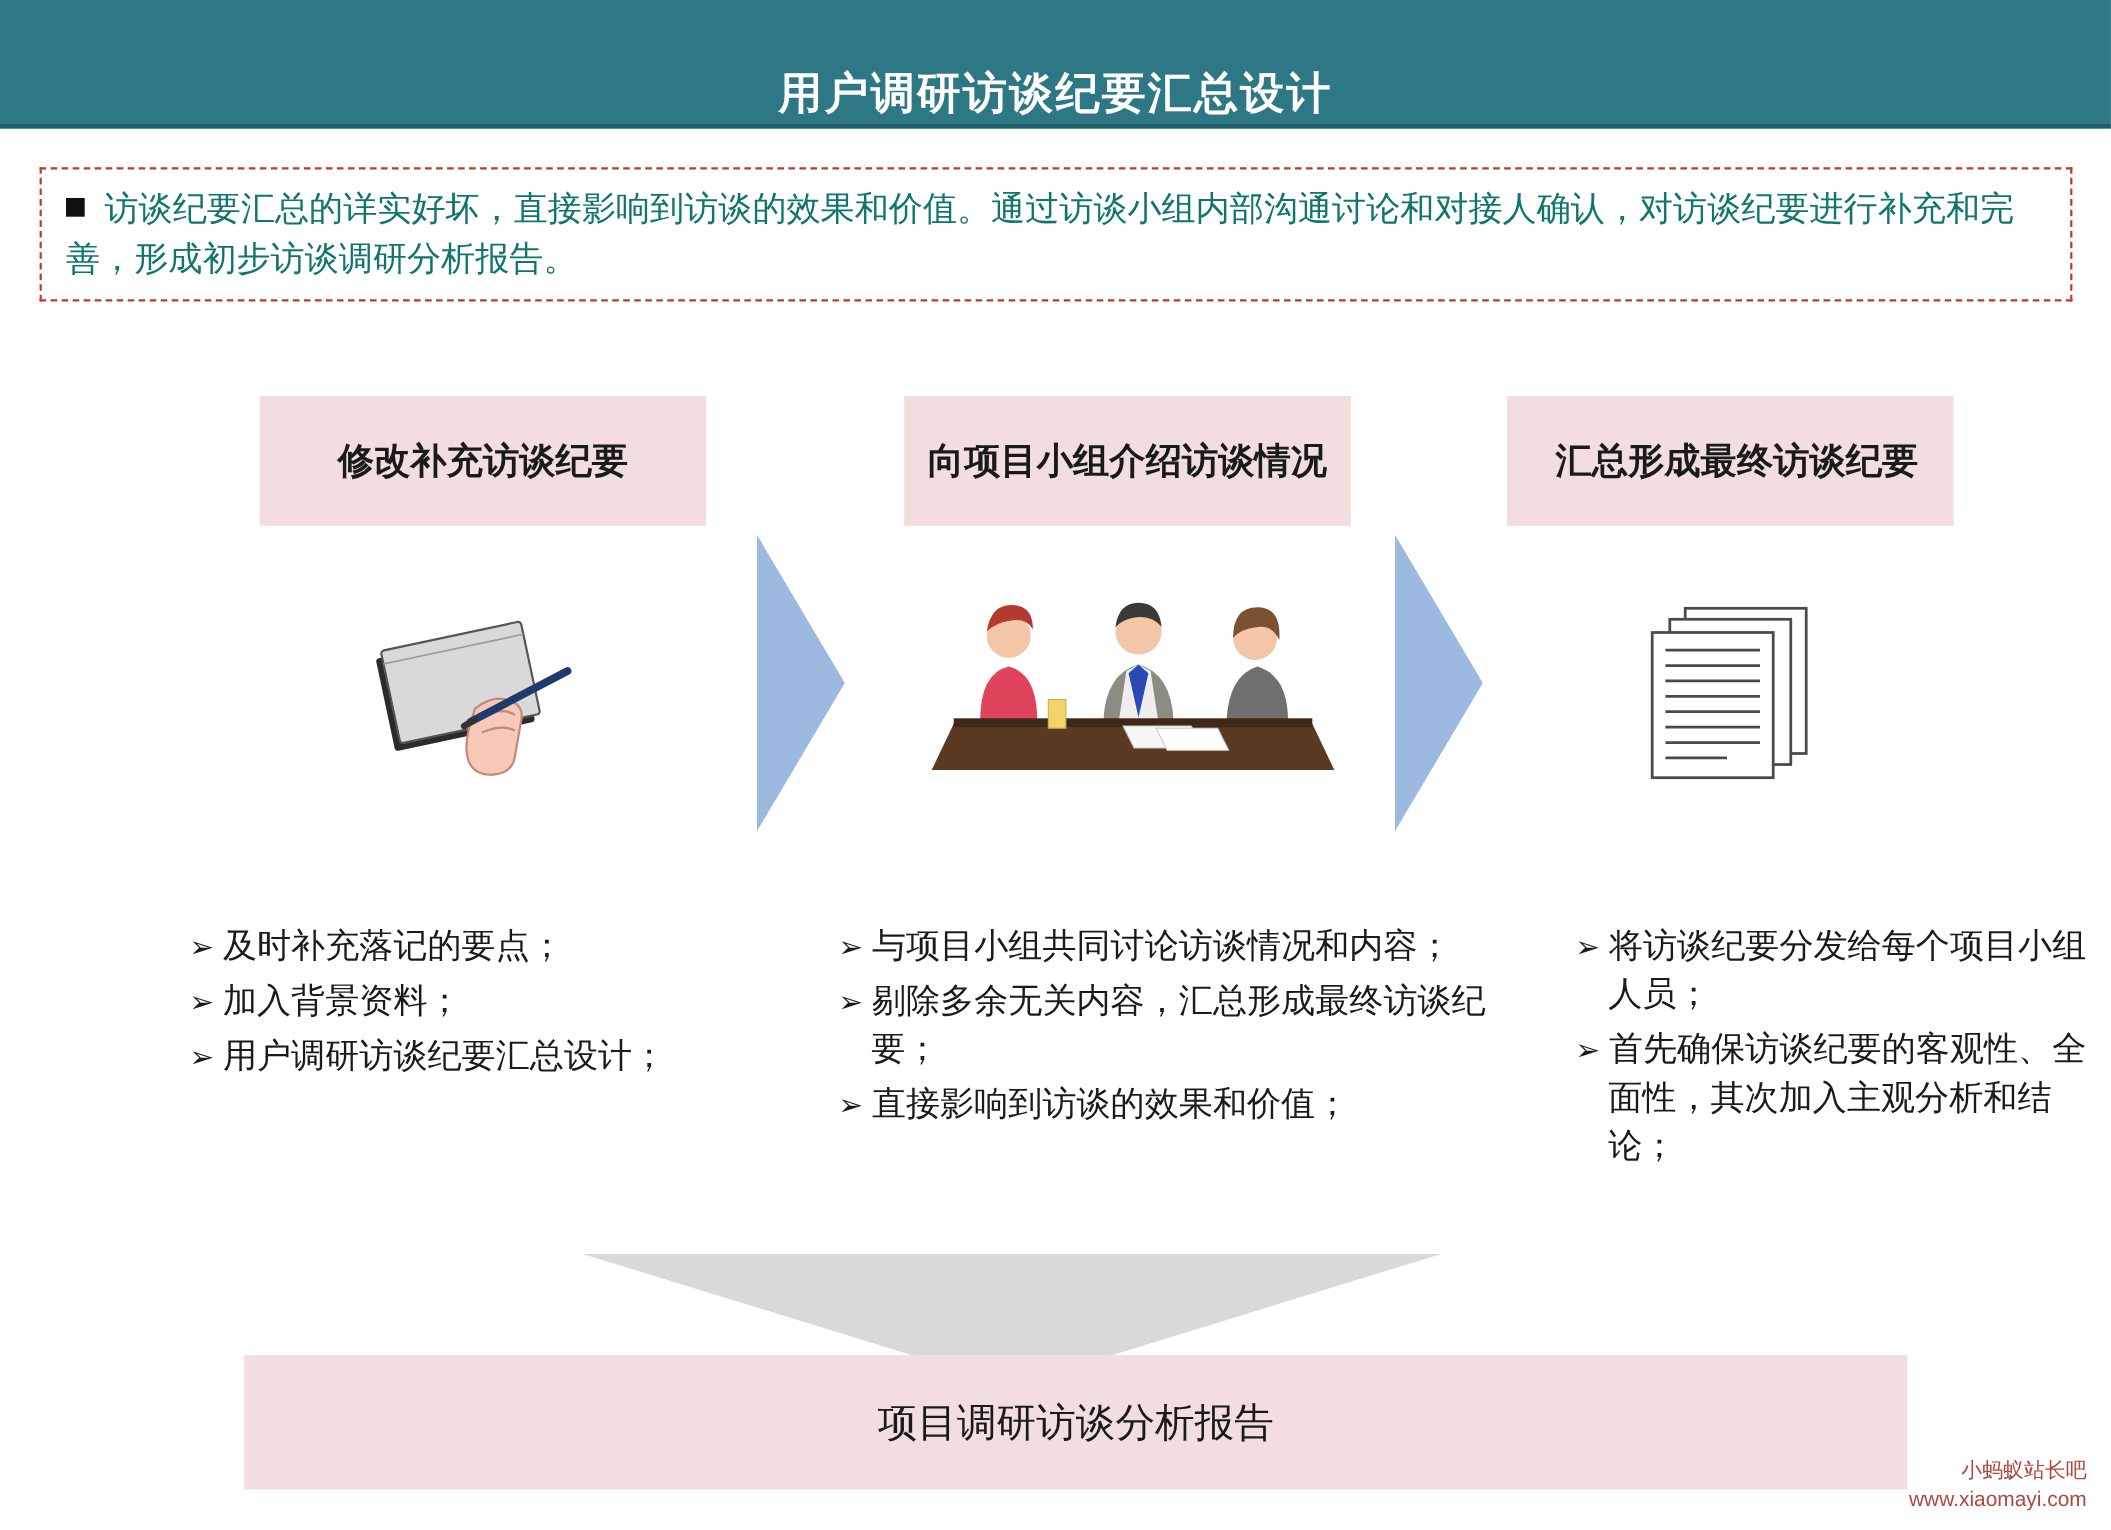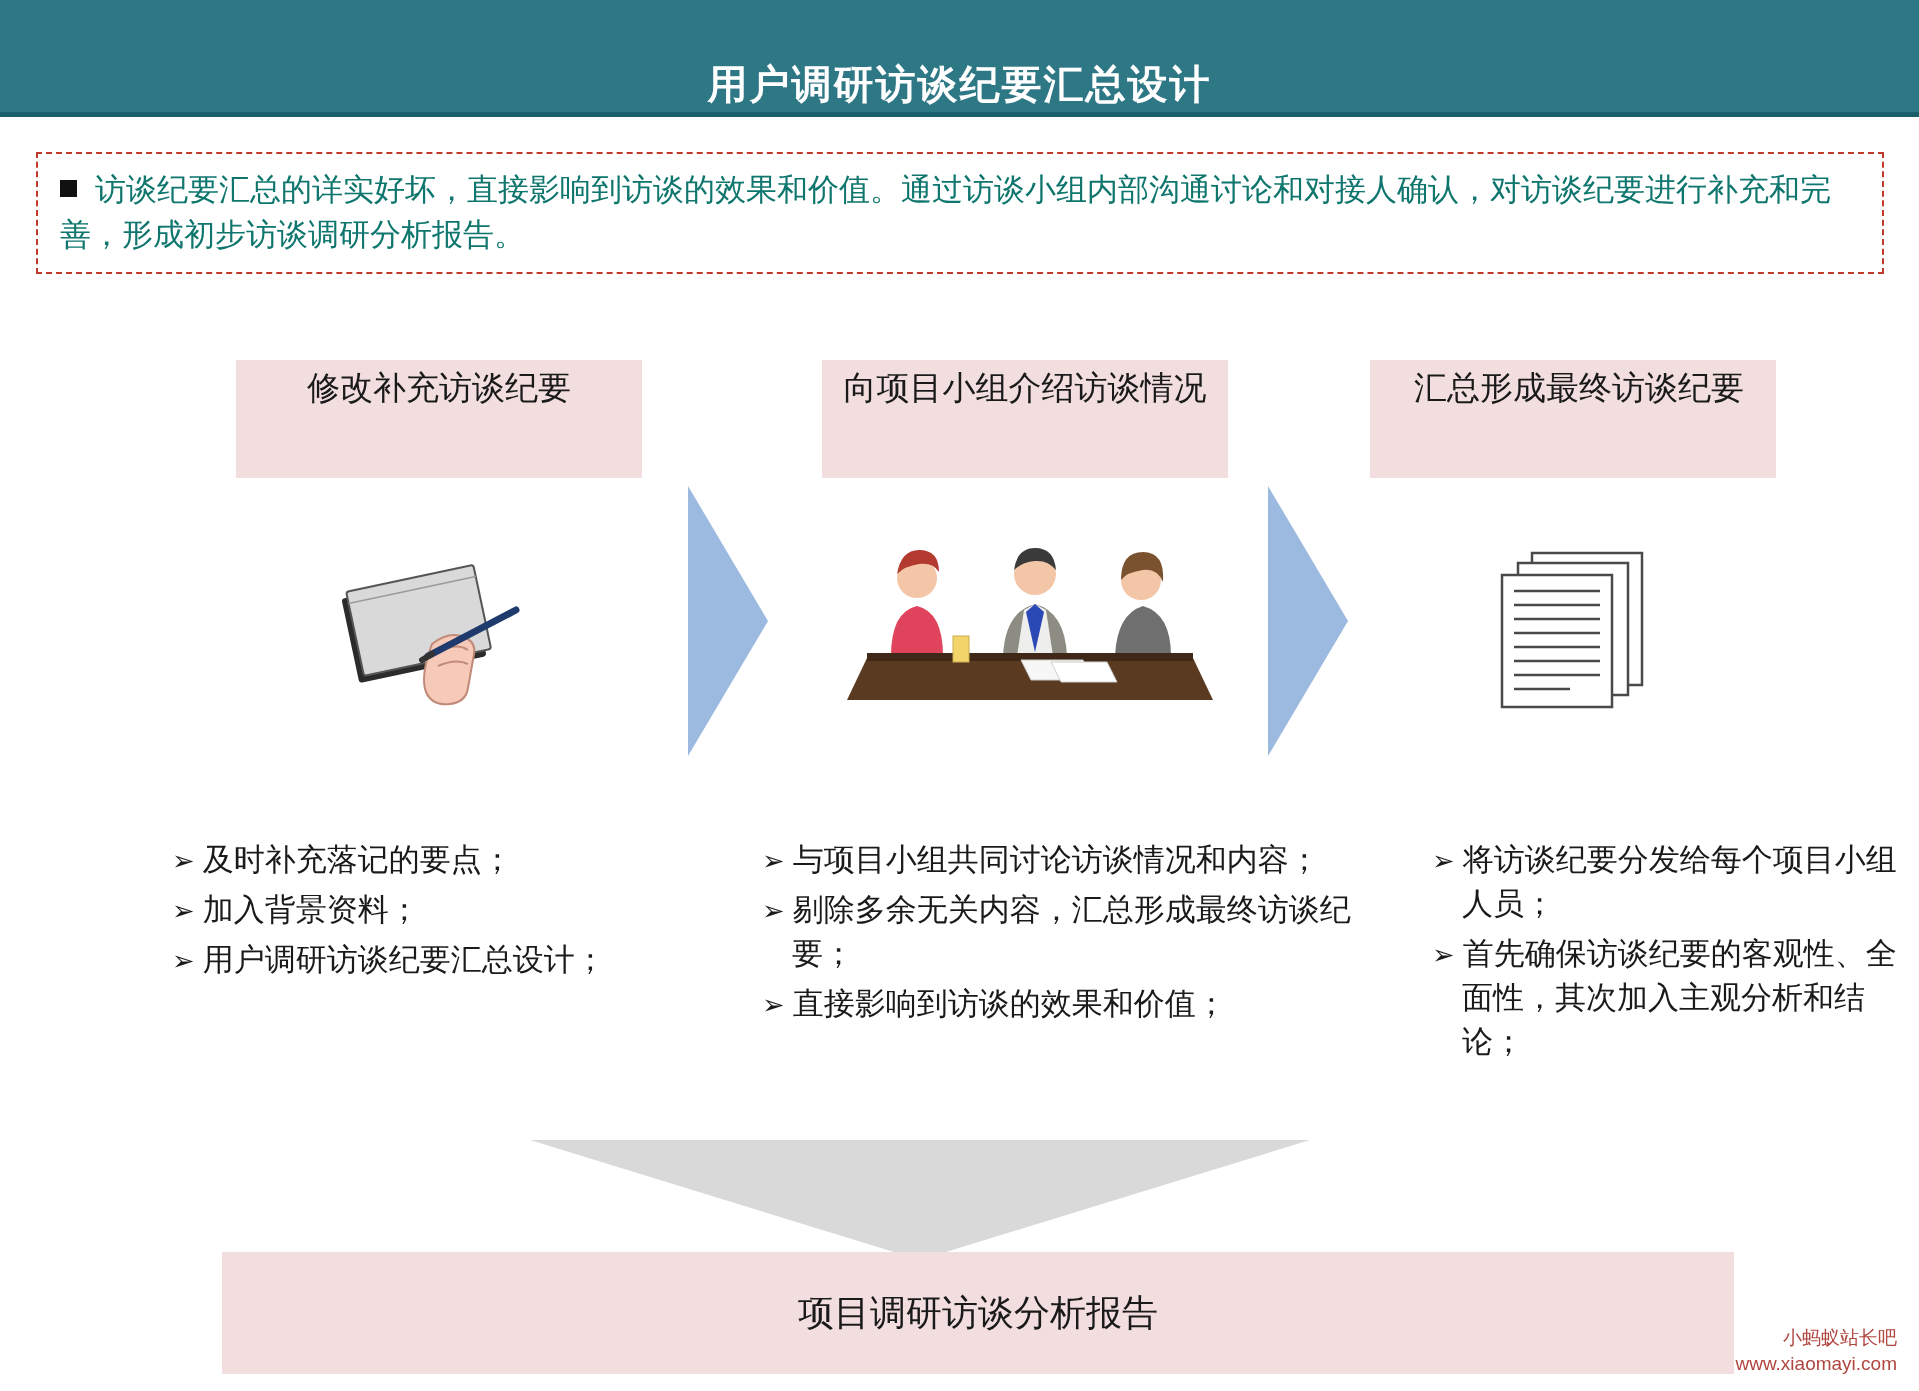--- a/index.html
+++ b/index.html
@@ -67,25 +67,26 @@
     background: #111;
     margin-right: 18px;
     vertical-align: 3px;
   }
 
   
   .step-box {
     position: absolute;
     background: #f2dede;
     display: flex;
-    align-items: flex-start;
+    align-items: center;
     justify-content: center;
     text-align: center;
     box-sizing: border-box;
     padding: 6px 12px;
+    font-weight: bold;
   }
   .step-box .step-label {
     font-size: 33px;
     color: #1a1a1a;
     line-height: 1.35;
   }
   #step-box-1 { left: 236px;  top: 360px; width: 406px; height: 118px; }
   #step-box-2 { left: 822px;  top: 360px; width: 406px; height: 118px; }
   #step-box-3 { left: 1370px; top: 360px; width: 406px; height: 118px; padding-left: 24px; }
 
@@ -140,21 +141,20 @@
     position: absolute;
     left: 222px;
     top: 1232px;
     width: 1512px;
     height: 122px;
     background: #f2dede;
     display: flex;
     align-items: center;
     justify-content: center;
     box-sizing: border-box;
-    margin-top: 20px;
   }
   #result-box .result-label {
     font-size: 36px;
     color: #1a1a1a;
   }
 
   
   .watermark {
     position: absolute;
     right: 22px;

